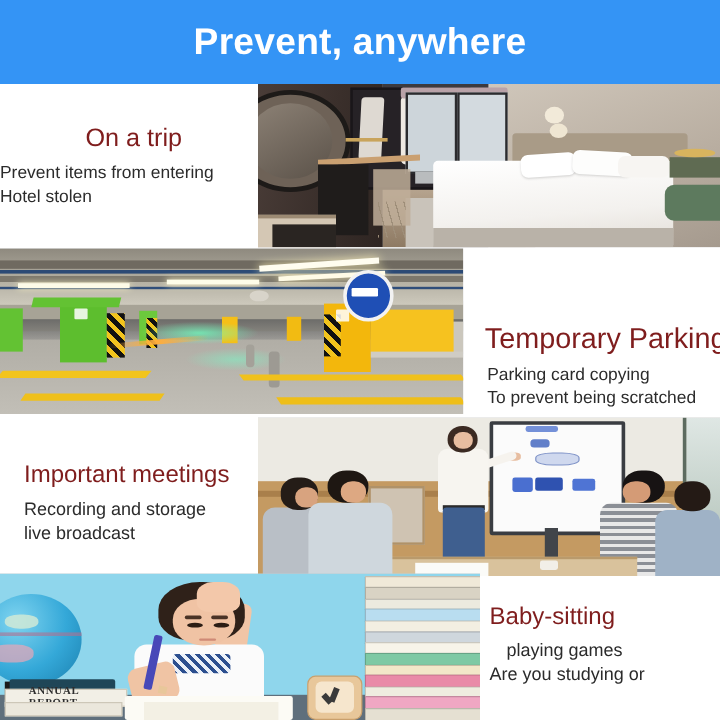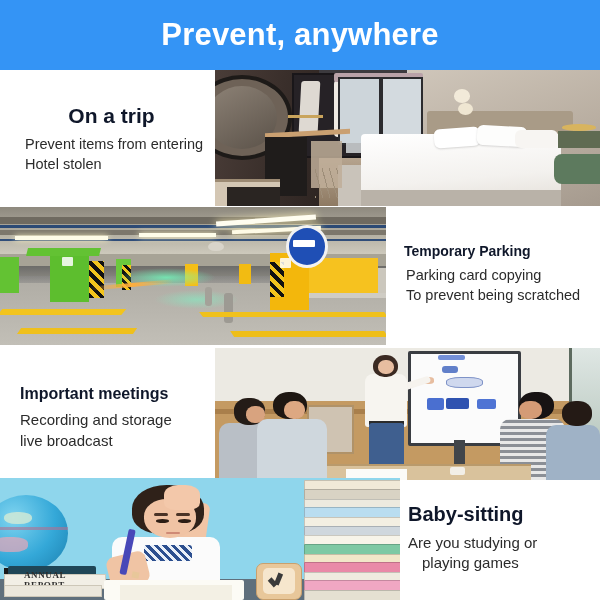--- a/index.html
+++ b/index.html
@@ -18,35 +18,35 @@
     display:flex;align-items:center;justify-content:center;
   }
   .header-title{
     color:#ffffff;font-size:31px;font-weight:bold;letter-spacing:.2px;
     font-family:"Liberation Sans", sans-serif;
   }
 
   
   .tblock{position:absolute;}
   .t-head{
-    color:#0f172a;font-weight:bold;font-size:20px;line-height:1.15;
+    color:#7f1d1d;font-weight:normal;font-size:20px;line-height:1.15;
     margin:0 0 7px 0;white-space:nowrap;
   }
   .t-line{color:#2b2b2b;font-size:14.5px;line-height:1.35;white-space:nowrap;}
 
   .blk-trip{left:0;top:104px;width:215px;}
   .blk-trip .t-head{text-align:center;padding-left:8px;font-size:21px;}
-  .blk-trip .t-body{padding-left:25px;}
+  .blk-trip .t-body{}
 
   .blk-park{left:404px;top:243px;width:196px;}
-  .blk-park .t-head{font-size:14px;}
+  .blk-park .t-head{font-size:24px;margin-top:26px;}
   .blk-park .t-body{padding-left:2px;}
 
   .blk-meet{left:20px;top:385px;width:195px;}
-  .blk-meet .t-head{font-size:16px;}
+  .blk-meet .t-head{font-size:20px;}
   .blk-meet .t-line{font-size:15px;}
 
   .blk-baby{left:408px;top:503px;width:192px;}
   .blk-baby .t-head{font-size:20px;}
   .blk-baby .t-line{font-size:15px;}
   .blk-baby .t-line.indent{padding-left:14px;}
 
   
   .photo{position:absolute;overflow:hidden;background:#ccc;}
   .ph-hotel{left:215px;top:70px;width:385px;height:136px;}
@@ -437,18 +437,18 @@
         <div class="s-bk" style="top:77%;height:7%;background:#efece0"></div>
         <div class="s-bk" style="top:84%;height:8%;background:#f0a7c3"></div>
         <div class="s-bk" style="top:92%;height:8%;background:#e5e0d2"></div>
       </div>
     </div>
   </div>
 
   <div class="tblock blk-baby">
     <div class="t-head">Baby-sitting</div>
     <div class="t-body">
+      <div class="t-line indent">playing games</div>
       <div class="t-line">Are you studying or</div>
-      <div class="t-line indent">playing games</div>
     </div>
   </div>
 
 </div>
 
 </body></html>

